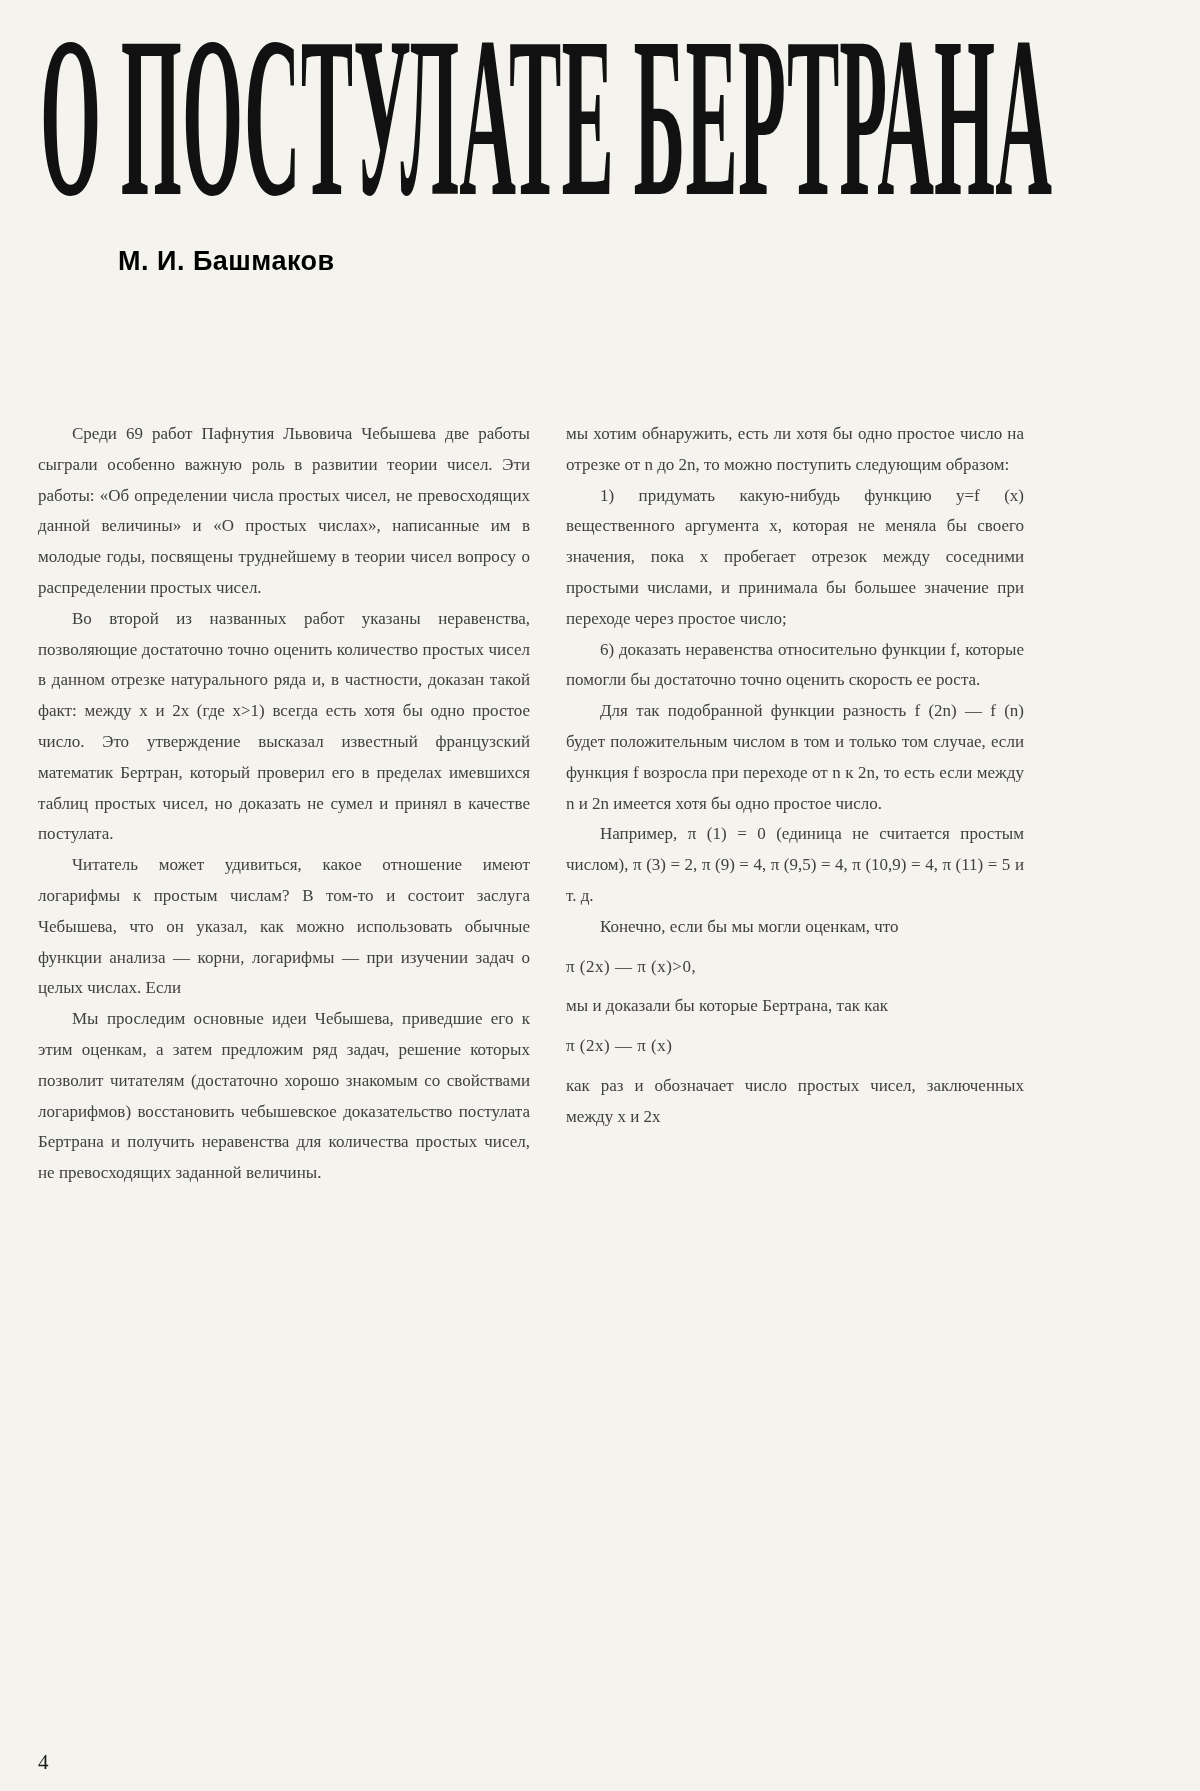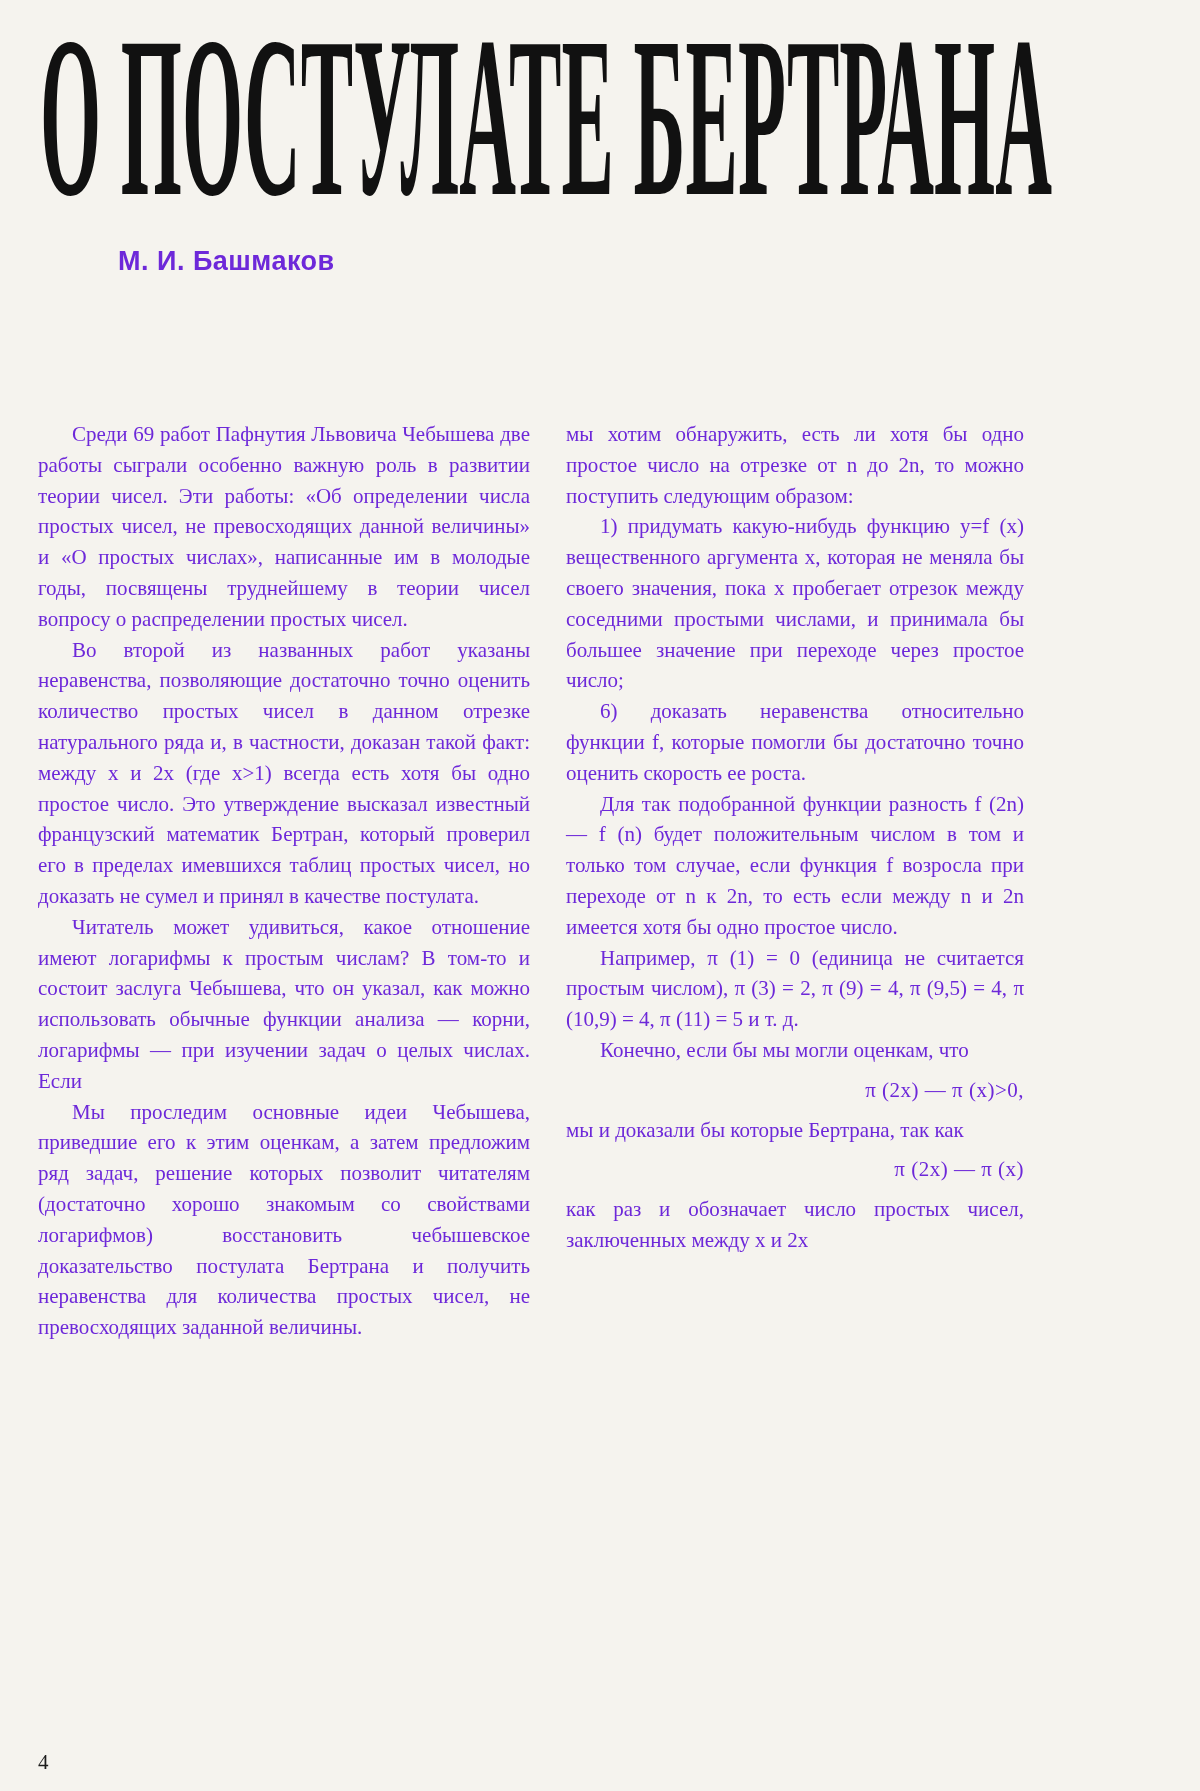--- a/index.html
+++ b/index.html
@@ -29,46 +29,46 @@
   .title-svg text {
     fill: #111;
   }
   .author {
     margin-top: 46px;
     margin-left: 80px;
     font-family: "Liberation Sans", sans-serif;
     font-weight: bold;
     font-size: 27px;
     letter-spacing: 0.5px;
-    color: #6d28d9;
+    color: #000000;
   }
   
   .body-columns {
     display: flex;
     margin-top: 142px;
     gap: 36px;
   }
   .col {
     box-sizing: border-box;
   }
   .col-left  { width: 492px; }
   .col-right { width: 458px; }
   .col p {
     margin: 0;
     font-family: "Liberation Serif", serif;
-    font-size: 21px;
+    font-size: 17px;
     line-height: 30.8px;
     text-align: justify;
-    color: #6d28d9;
+    color: #404040;
     hyphens: auto;
     -webkit-hyphens: auto;
   }
   .col p.indent { text-indent: 34px; }
   .col p.formula {
-    text-align: right;
+    text-align: left;
     text-indent: 0;
     margin: 9px 0 9px 0;
     letter-spacing: 0.5px;
   }
   
   .pageno {
     position: absolute;
     left: 38px;
     bottom: 16px;
     font-family: "Liberation Serif", serif;

